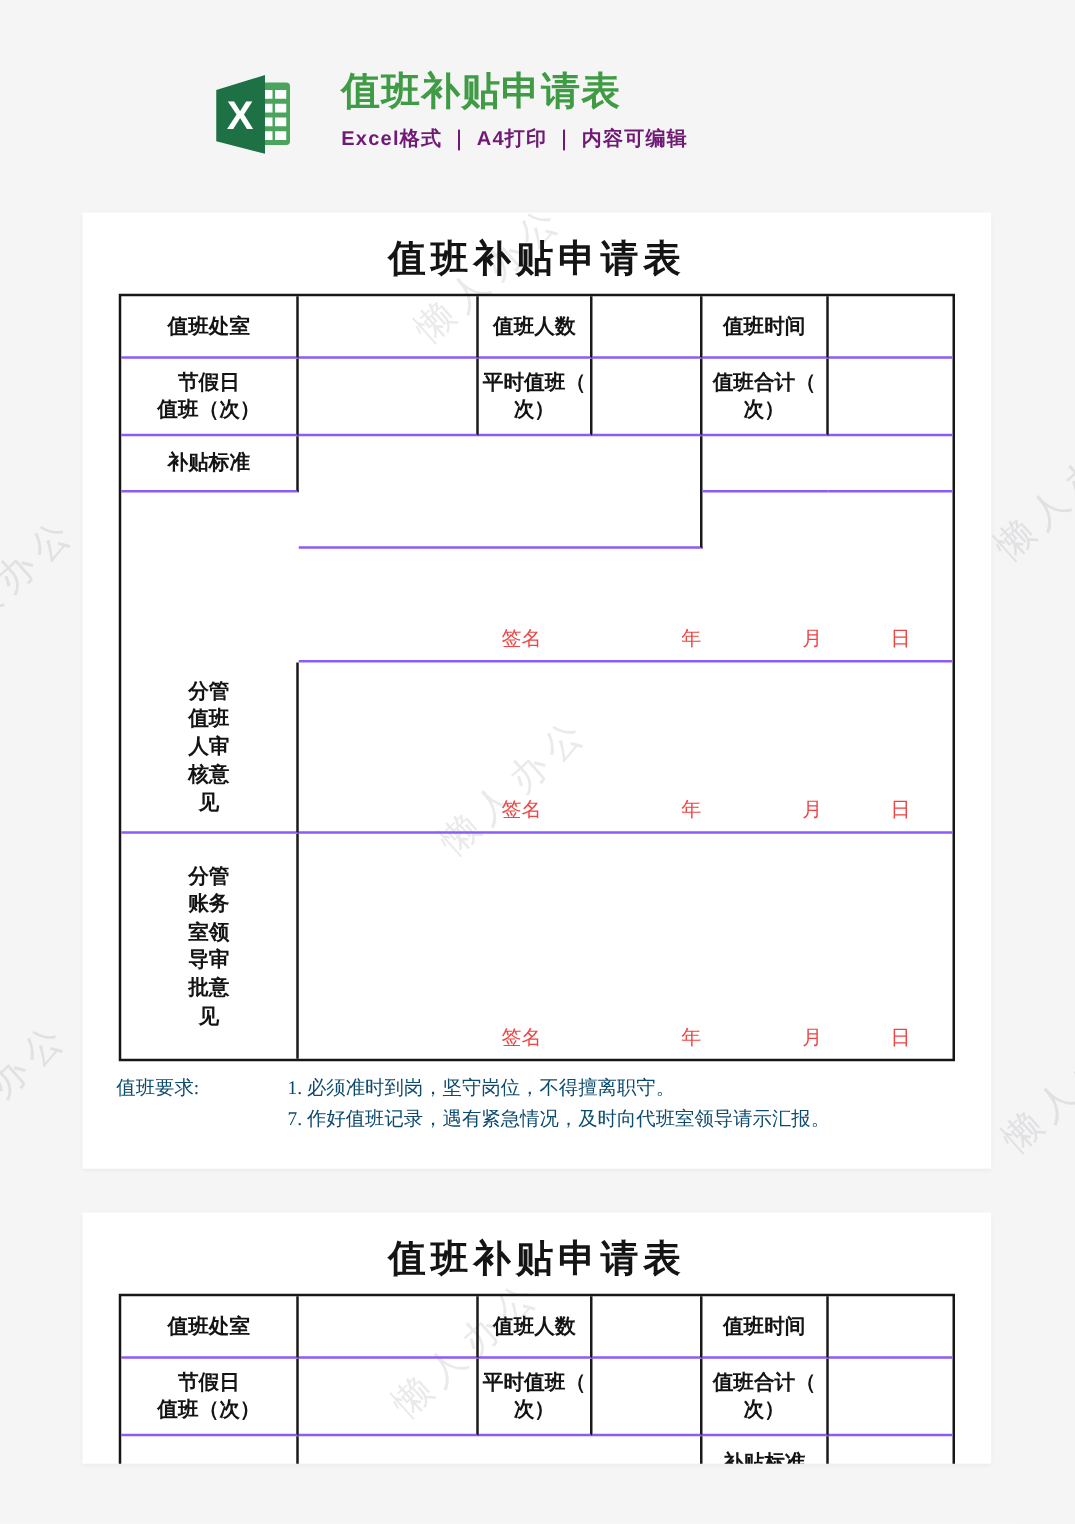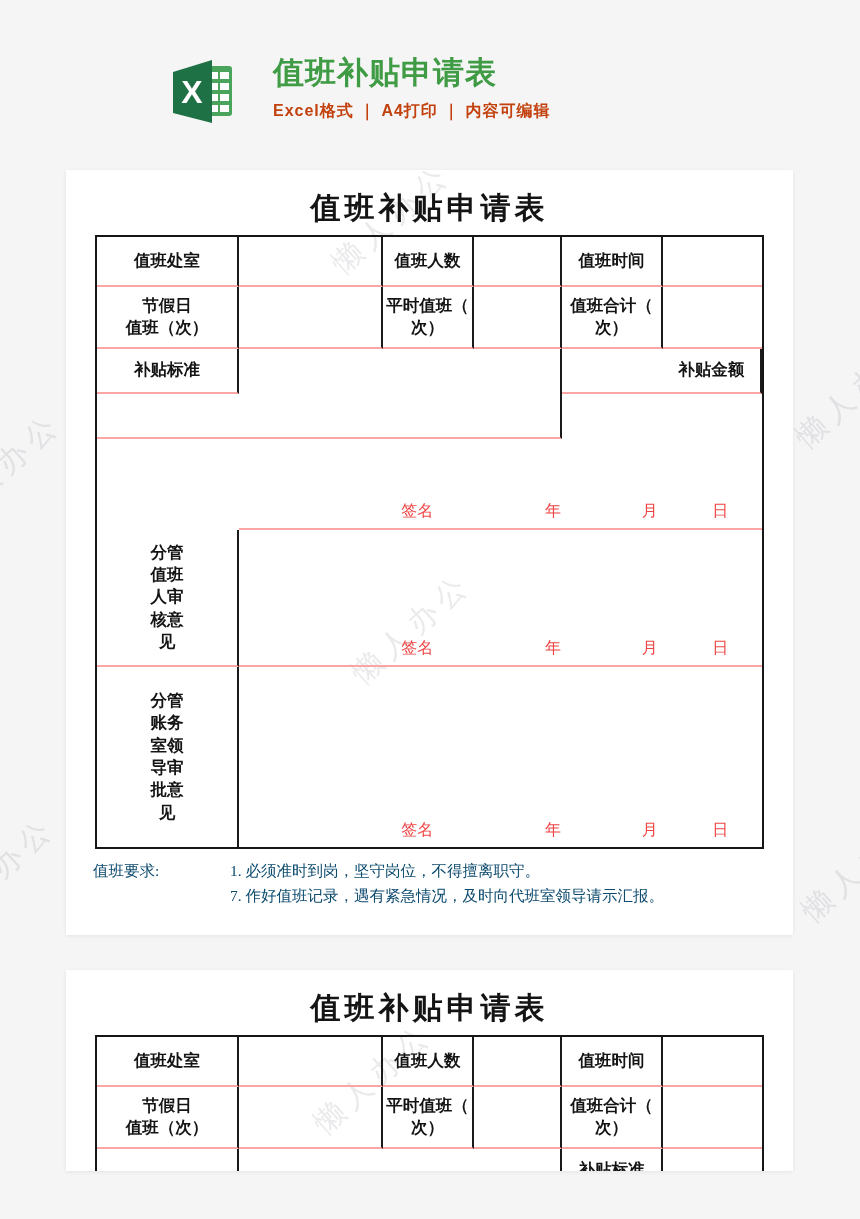--- a/index.html
+++ b/index.html
@@ -13,21 +13,21 @@
 
   
   .header { position: absolute; left: 170px; top: 55px; display: flex; gap: 40px; align-items: flex-start; }
   .logo { width: 63px; height: 72px; flex: 0 0 auto; }
   .header-text { display: flex; flex-direction: column; }
   .tpl-title {
     font-size: 31px; font-weight: bold; letter-spacing: 1px;
     color: #3f9b44; line-height: 1.15;
   }
   .tpl-meta {
-    margin-top: 10px; font-size: 16px; font-weight: bold; color: #c2410c; letter-spacing: 1px;
+    margin-top: 10px; font-size: 16px; font-weight: bold; color: #701a75; letter-spacing: 1px;
   }
 
   
   .card {
     position: absolute; left: 66px; width: 727px; background: #ffffff;
     box-shadow: 0 1px 4px rgba(0,0,0,0.07);
   }
   .card1 { top: 170px; height: 765px; }
   .card2 { top: 970px; height: 201px; overflow: hidden; }
   .card-inner { position: relative; z-index: 2; }
@@ -55,21 +55,21 @@
     padding-top: 20px; text-align: center;
     font-size: 30px; font-weight: bold; letter-spacing: 4px; line-height: 1.2;
   }
   .form-table {
     width: 669px; margin: 9px auto 0;
     display: grid;
     grid-template-columns: 143fr 145fr 91fr 89fr 101fr 100fr;
     grid-template-rows: 50px 62px 45px 45px 91px 137px 180px;
     border: 2.5px solid #161616;
   }
-  .cell { border-right: 2px solid #1a1a1a; border-bottom: 2px solid #fca5a5; position: relative; }
+  .cell { border-right: 2px solid #1a1a1a; border-bottom: 2px solid #8b5cf6; position: relative; }
   .cell.nr { border-right: none; }
   .cell.nb { border-bottom: none; }
   .lbl {
     display: flex; align-items: center; justify-content: center;
     text-align: center; font-weight: bold; font-size: 16.5px; line-height: 1.35;
     white-space: pre-line;
   }
   .names-lbl { grid-row: 3 / 5; grid-column: 1 / 2; }
   .names-val { grid-row: 3 / 5; grid-column: 2 / 5; }
   .wide-val  { grid-column: 2 / 7; }
@@ -132,21 +132,20 @@
           <div class="cell lbl">平时值班（
 次）</div>
           <div class="cell"></div>
           <div class="cell lbl">值班合计（
 次）</div>
           <div class="cell nr"></div>
 
           <div class="cell names-val"></div>
           <div class="cell lbl">补贴标准</div>
           <div class="cell nr"></div>
-          <div class="cell lbl">补贴金额</div>
           <div class="cell nr"></div>
 
           <div class="cell wide-val nr">
             <div class="sig">
               <span class="sg sg1">签名</span>
               <span class="sg sg2">年</span>
               <span class="sg sg3">月</span>
               <span class="sg sg4">日</span>
             </div>
           </div>

